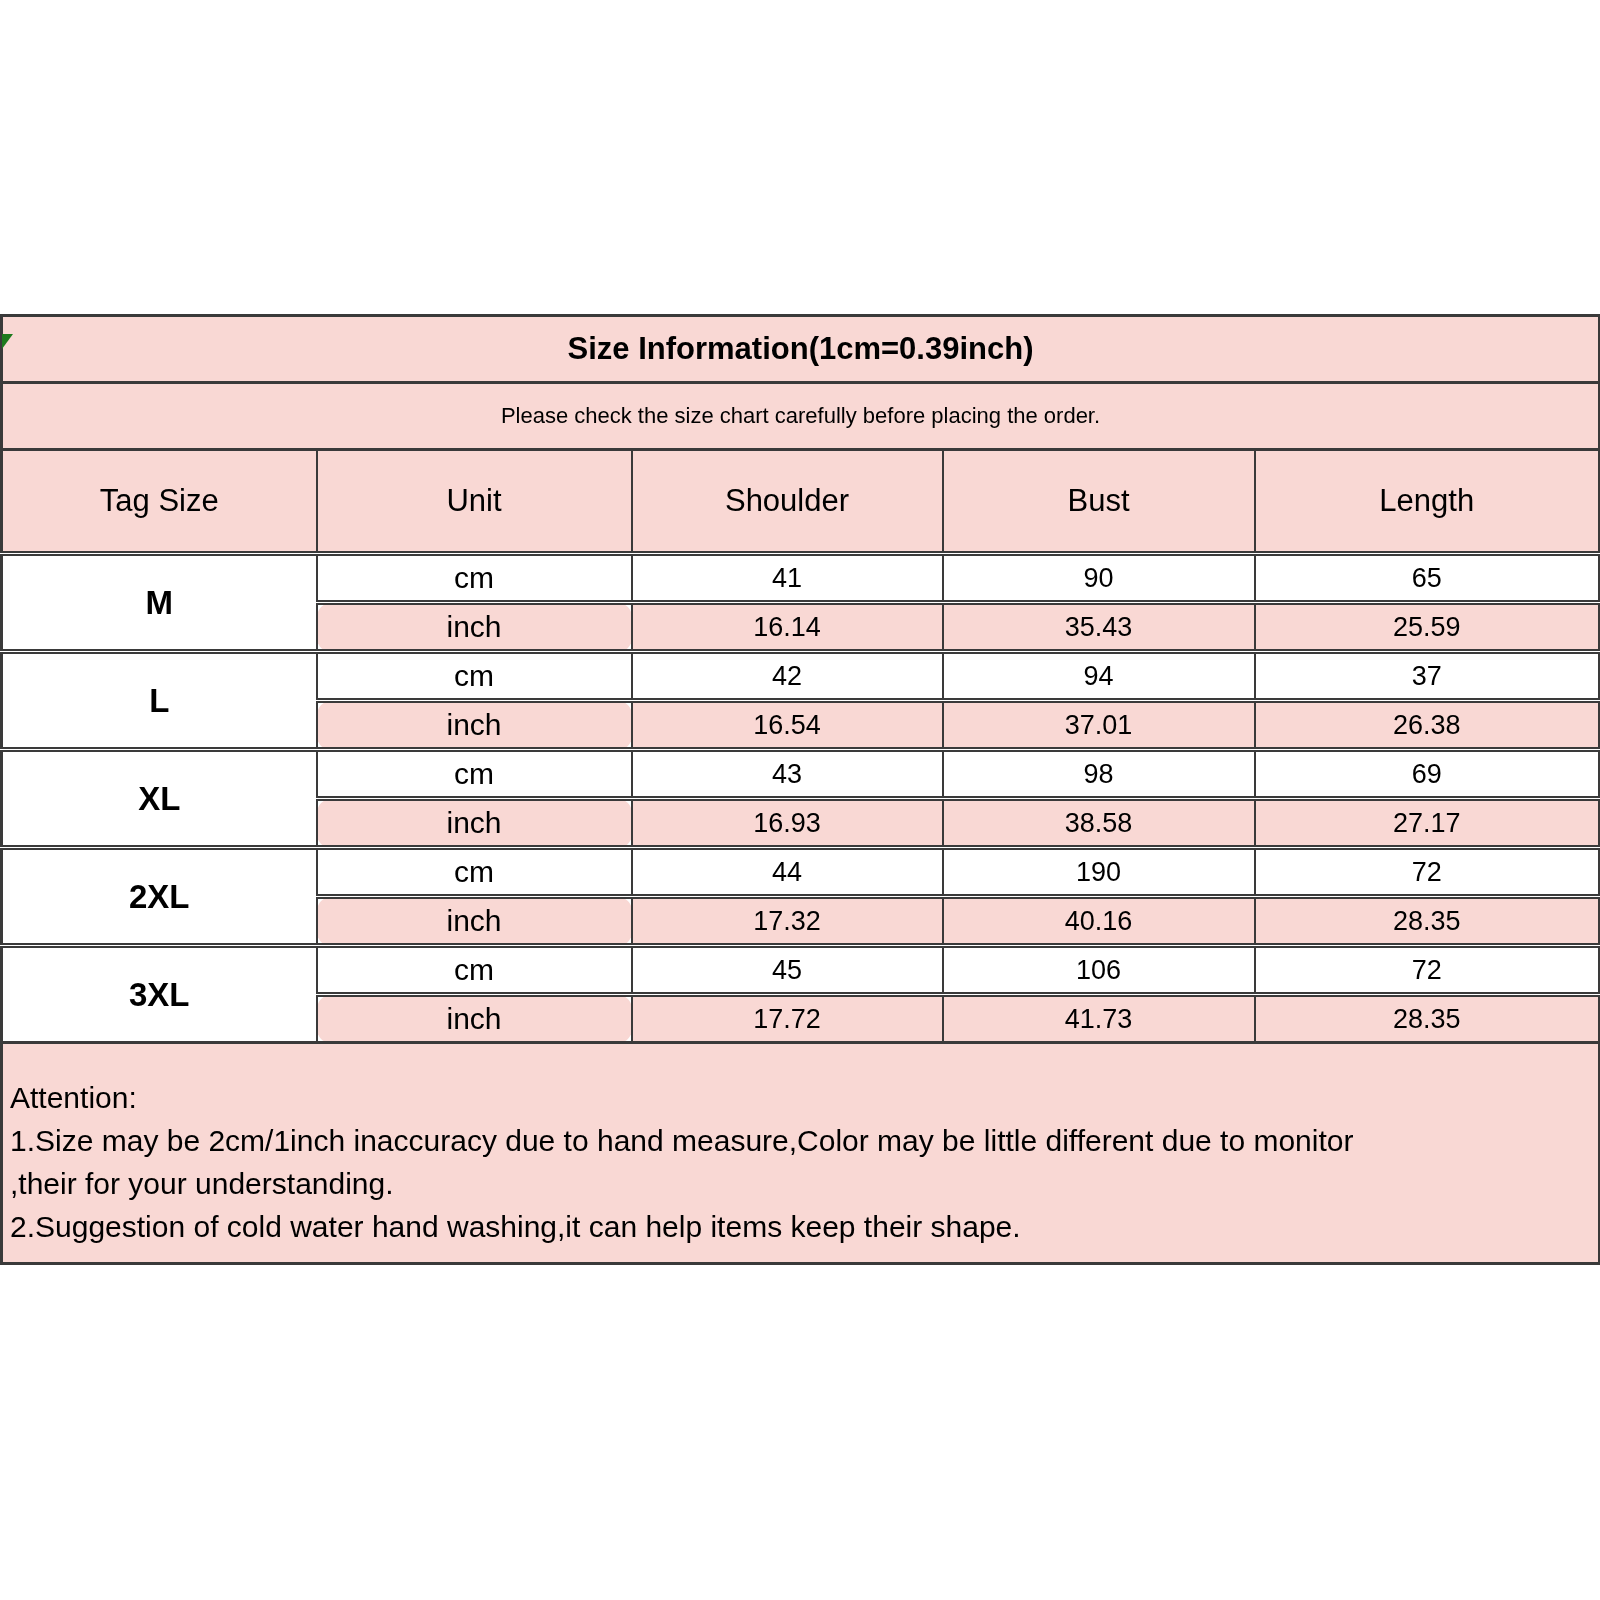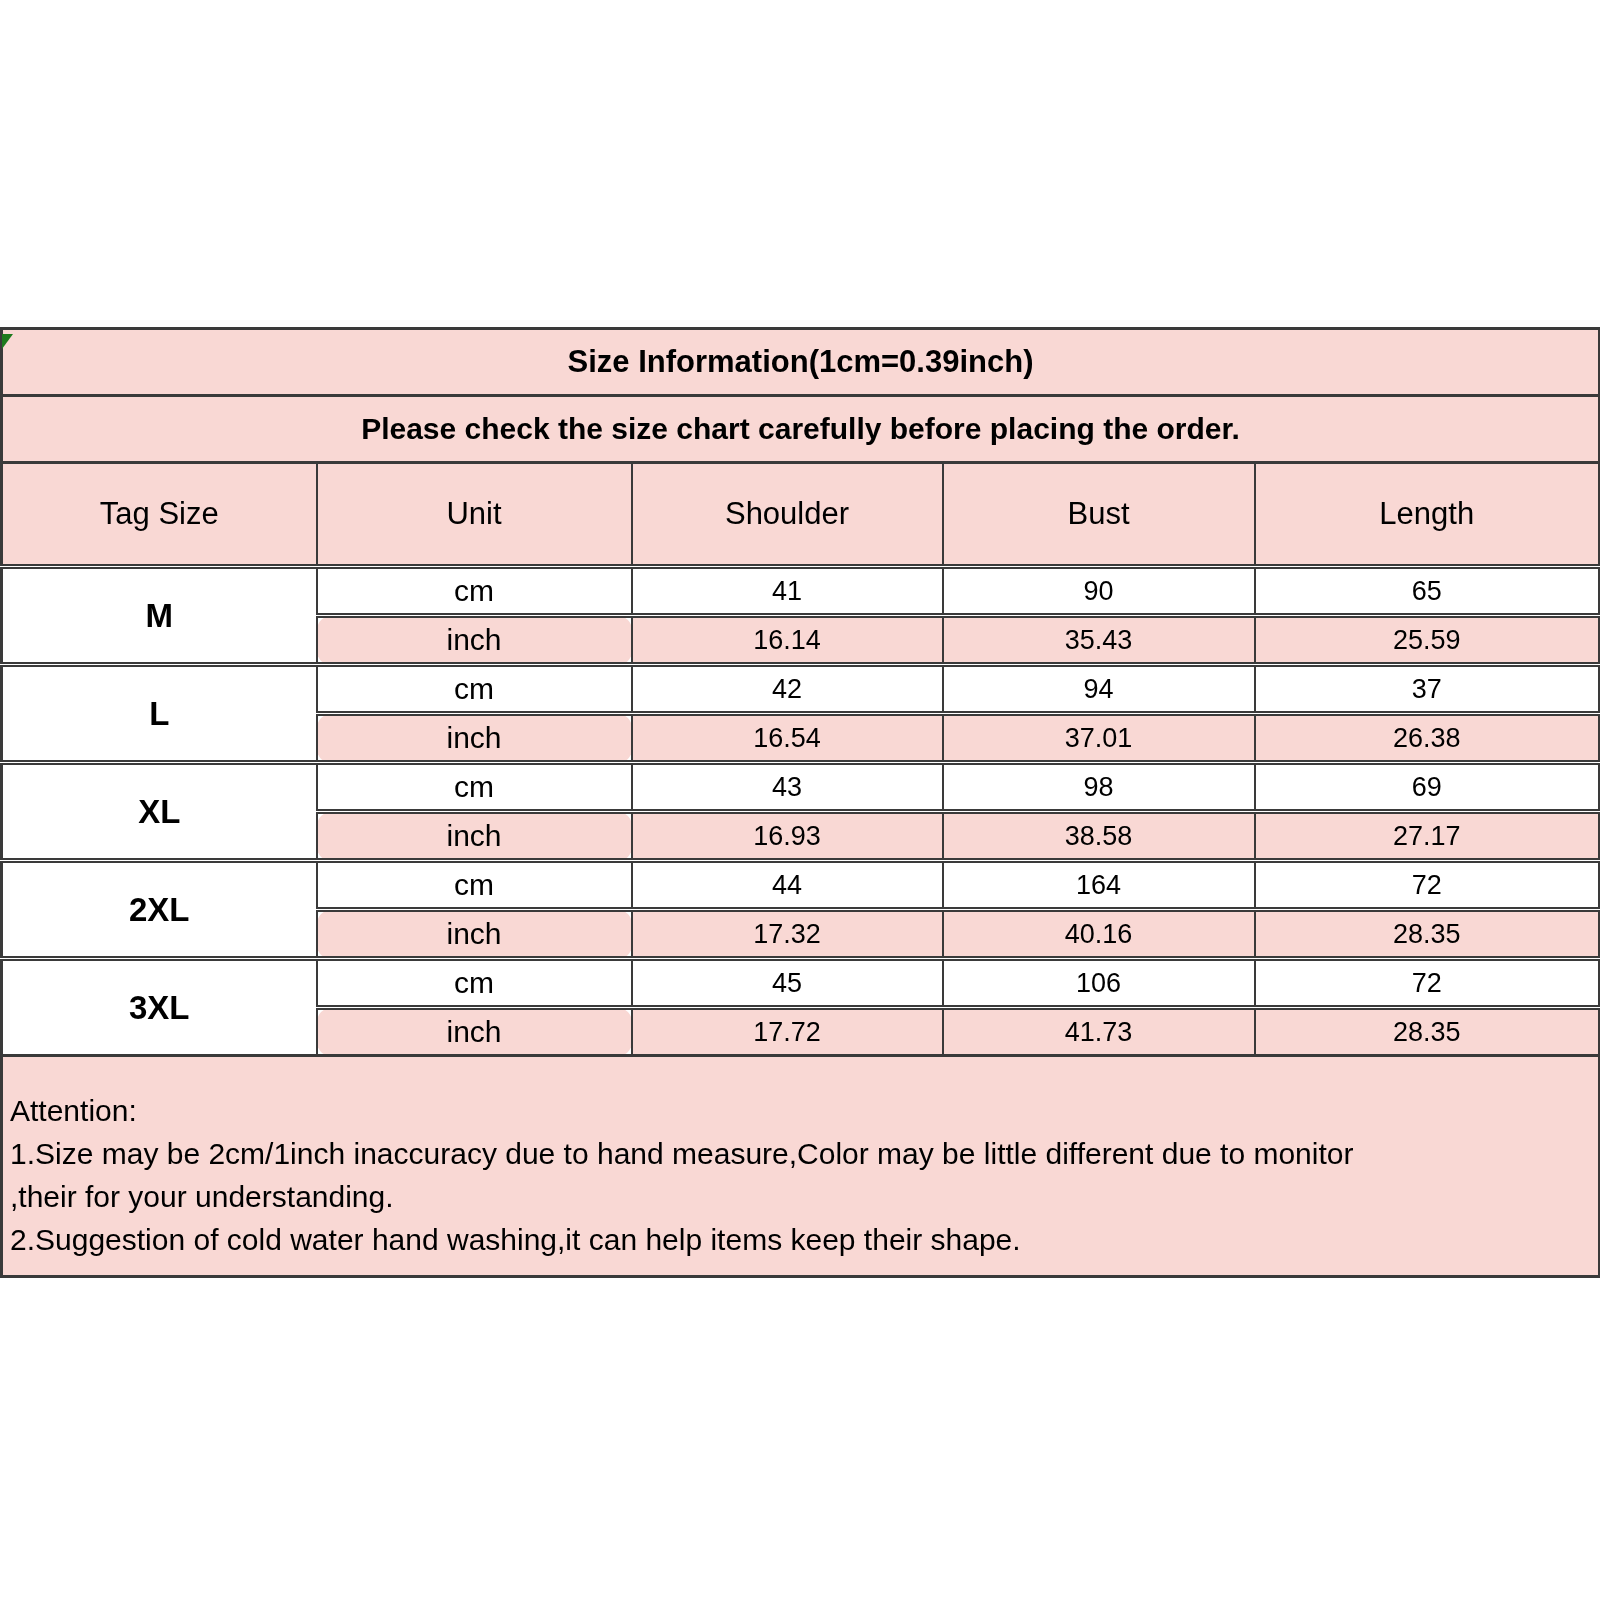--- a/index.html
+++ b/index.html
@@ -4,37 +4,37 @@
 <style>
   html, body { margin: 0; padding: 0; background: #ffffff; }
   body {
     width: 1600px; height: 1600px; position: relative;
     font-family: "Liberation Sans", "DejaVu Sans", sans-serif;
     color: #000000;
   }
   .canvas { position: absolute; inset: 0; background: #ffffff; }
 
   .size-table {
-    position: absolute; top: 327px; left: 0;
+    position: absolute; top: 314px; left: 0;
     width: 1598px;
     border-collapse: collapse; table-layout: fixed;
     border: 3px solid #3a3a3a;
   }
   .size-table td, .size-table th {
     border: 2px solid #3a3a3a;
     text-align: center; vertical-align: middle;
     padding: 0; overflow: hidden;
     background: #f9d8d4;
   }
   .title-row td {
     height: 64px; font-size: 31px; font-weight: bold;
     border-bottom: 3px solid #3a3a3a;
   }
   .subtitle-row td {
-    height: 64px; font-size: 30px; font-weight: bold;
+    height: 64px; font-size: 22px; font-weight: normal;
     border-bottom: 3px solid #3a3a3a;
   }
   .header-row th {
     height: 100px; font-size: 31px; font-weight: normal;
     border-bottom: 5px double #3a3a3a;
   }
   .cm-row td { background: #ffffff; border-top: 5px double #3a3a3a; }
   .inch-row td { border-top: 5px double #3a3a3a; }
   .data-row td { height: 44px; font-size: 27px; }
   .size-table td.size-label {
@@ -125,21 +125,21 @@
       <td class="unit-cell">inch</td>
       <td>16.93</td>
       <td>38.58</td>
       <td>27.17</td>
     </tr>
 
     <tr class="data-row cm-row">
       <td rowspan="2" class="size-label">2XL</td>
       <td class="unit-cell">cm</td>
       <td>44</td>
-      <td>164</td>
+      <td>190</td>
       <td>72</td>
     </tr>
     <tr class="data-row inch-row">
       <td class="unit-cell">inch</td>
       <td>17.32</td>
       <td>40.16</td>
       <td>28.35</td>
     </tr>
 
     <tr class="data-row cm-row">

